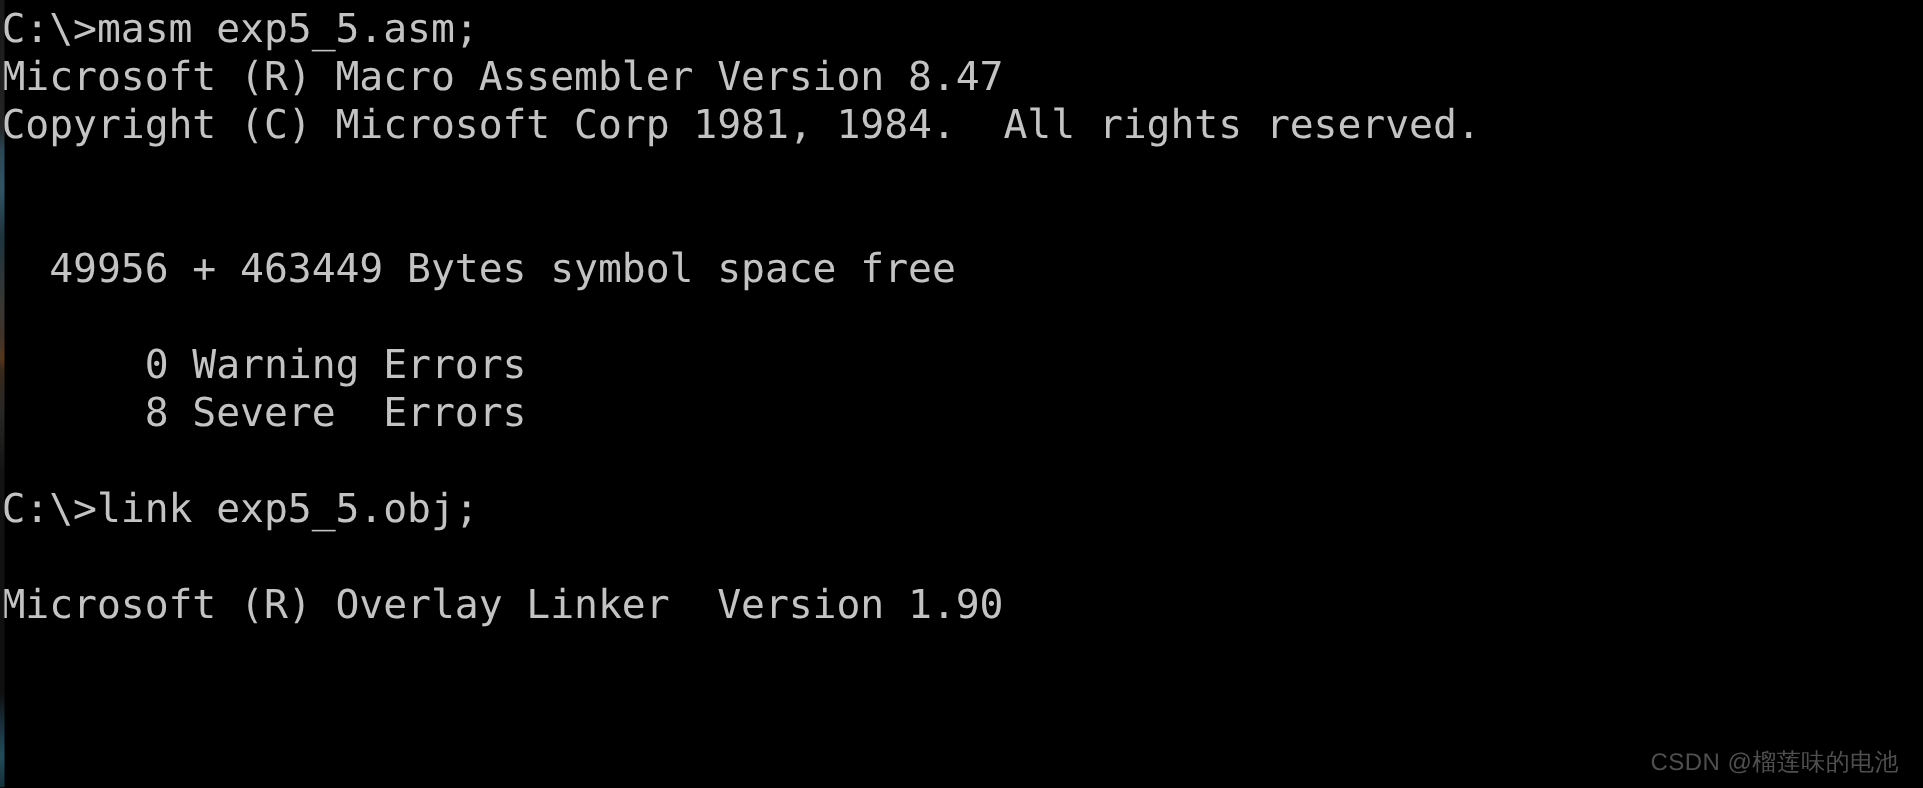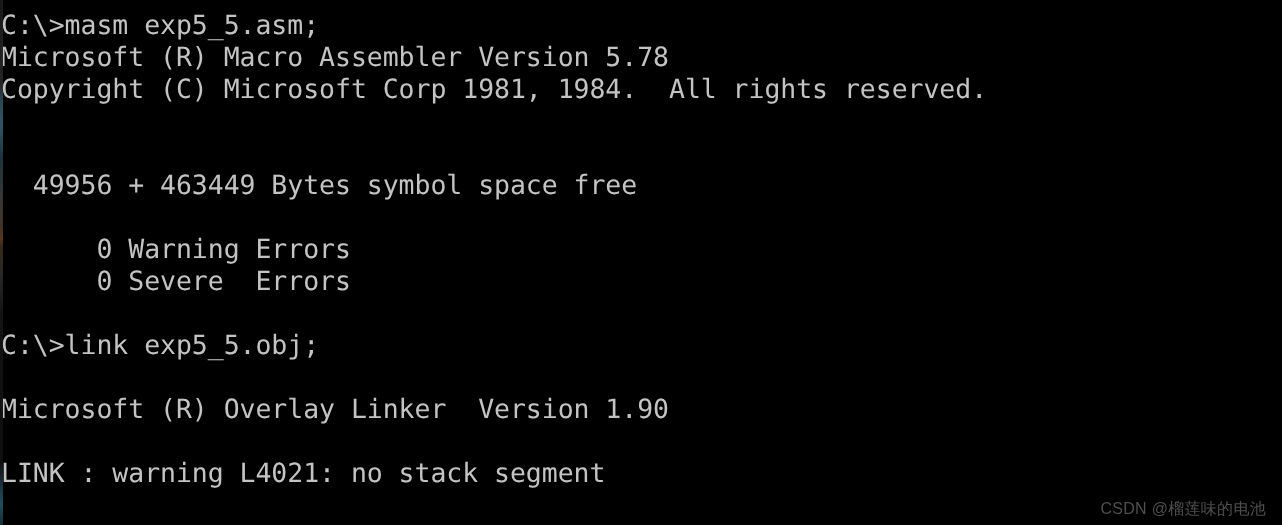--- a/index.html
+++ b/index.html
@@ -50,21 +50,21 @@
     );
     opacity: 0.95;
     z-index: 5;
   }
 
   .screen-lines {
     position: absolute;
     left: 0;
     top: 0;
     width: 1282px;
-    padding-top: 10px;
+    padding-top: 4px;
     box-sizing: border-box;
     z-index: 2;
   }
 
   .line {
     display: block;
     height: 32px;
     line-height: 32px;
     font-family: "DejaVu Sans Mono", "Liberation Mono", monospace;
     font-size: 26.5px;
@@ -97,31 +97,30 @@
 </style>
 </head>
 <body>
 
 <div id="console">
 
   <div class="edge-artifact"></div>
 
   <div class="screen-lines">
     <span class="line">C:\&gt;masm exp5_5.asm;</span>
-    <span class="line">Microsoft (R) Macro Assembler Version 5.78</span>
+    <span class="line">Microsoft (R) Macro Assembler Version 8.47</span>
     <span class="line">Copyright (C) Microsoft Corp 1981, 1984.  All rights reserved.</span>
     <span class="line blank"></span>
     <span class="line blank"></span>
     <span class="line">  49956 + 463449 Bytes symbol space free</span>
     <span class="line blank"></span>
     <span class="line">      0 Warning Errors</span>
-    <span class="line">      0 Severe  Errors</span>
+    <span class="line">      8 Severe  Errors</span>
     <span class="line blank"></span>
     <span class="line">C:\&gt;link exp5_5.obj;</span>
     <span class="line blank"></span>
     <span class="line">Microsoft (R) Overlay Linker  Version 1.90</span>
     <span class="line blank"></span>
-    <span class="line">LINK : warning L4021: no stack segment</span>
   </div>
 
   <div class="watermark">CSDN @榴莲味的电池</div>
 
 </div>
 
 </body></html>

